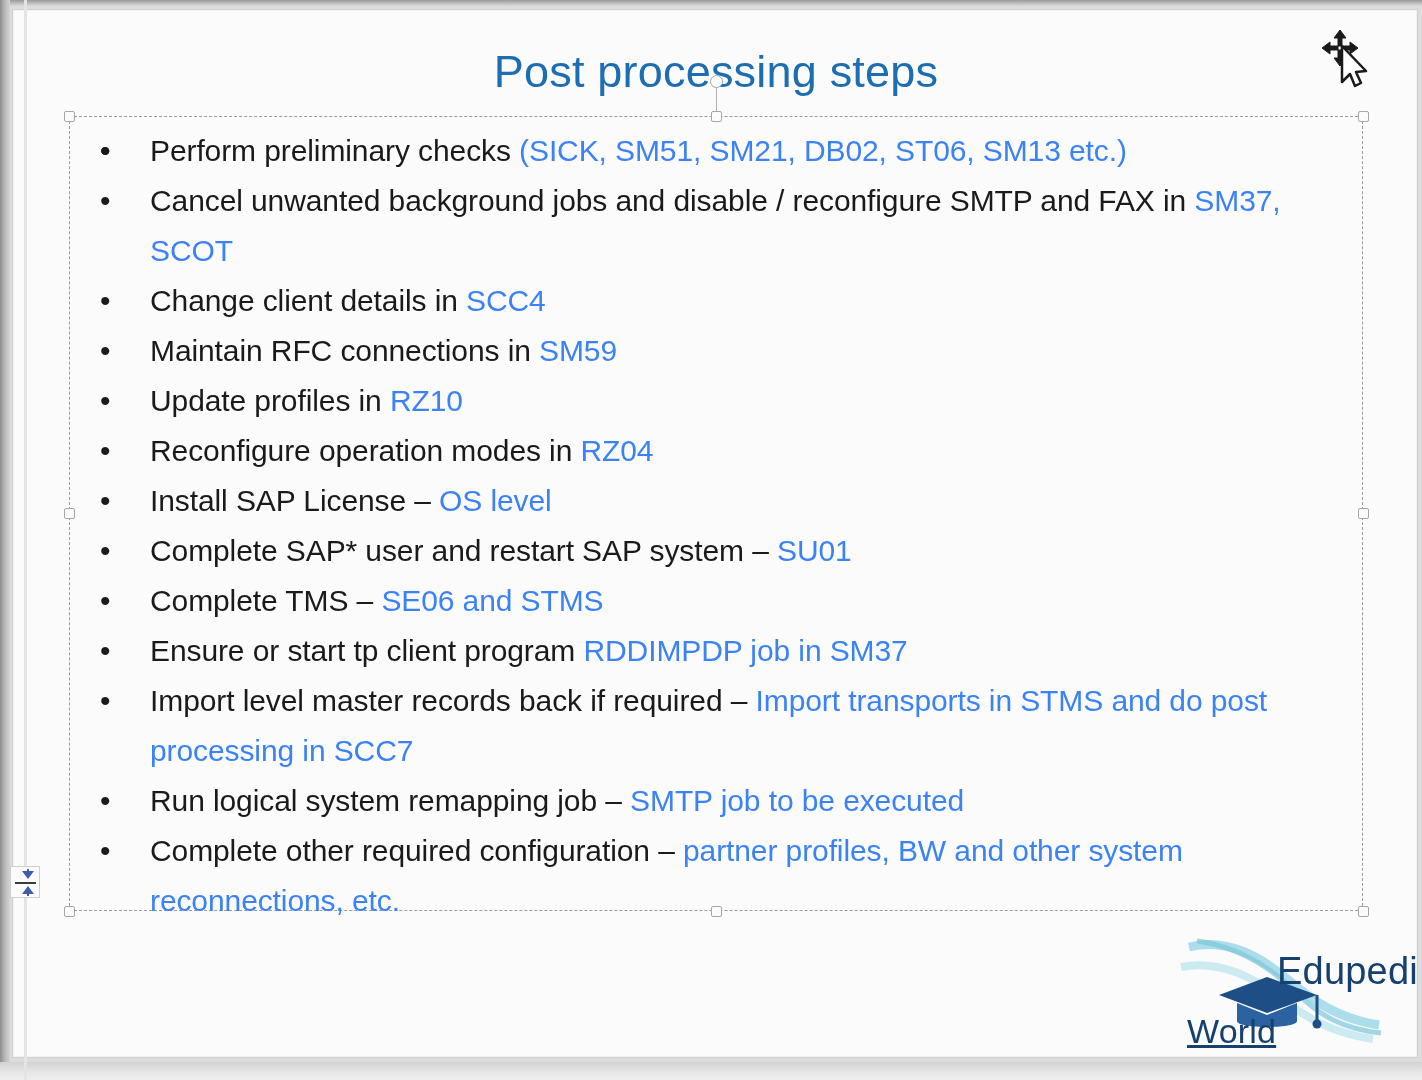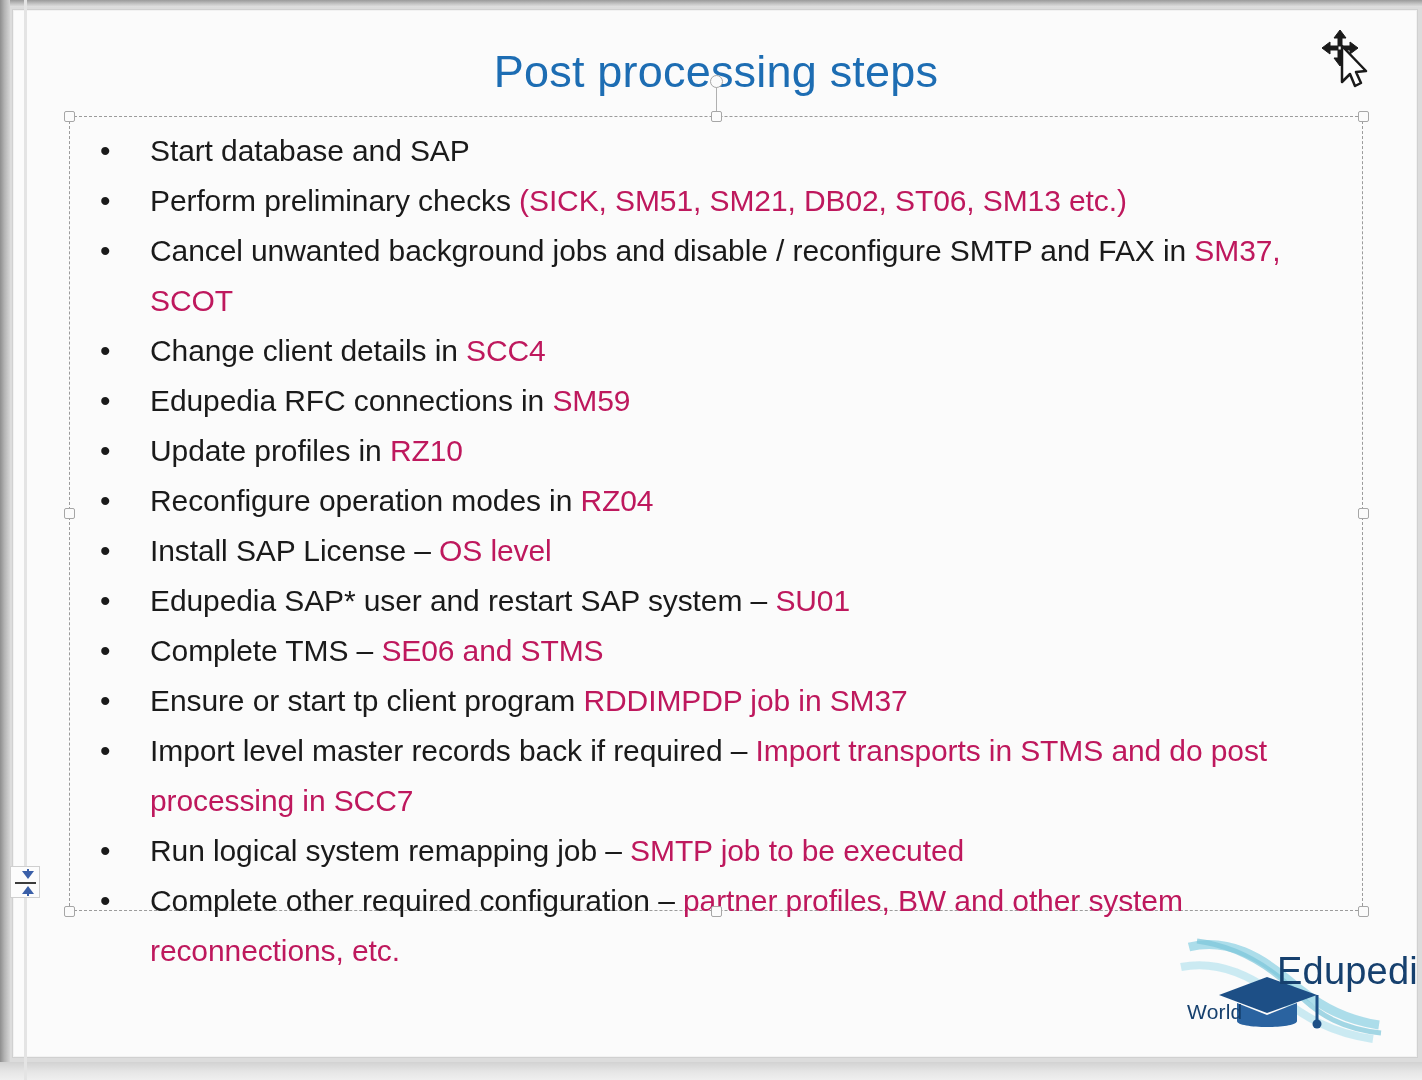--- a/index.html
+++ b/index.html
@@ -128,21 +128,21 @@
   }
   .bullet-row .bullet-mark {
     position: absolute;
     left: 30px;
     top: 0;
     font-size: 30px;
     line-height: 50px;
     color: #1a1a1a;
   }
   .bullet-row .txt-black { color: #1a1a1a; }
-  .bullet-row .txt-green { color: #be185d; }
+  .bullet-row .txt-green { color: #3b82f6; }
 
   
   #split-widget {
     position: absolute;
     left: 10px;
     top: 866px;
     width: 30px; height: 32px;
     background: #fcfcfc;
     border: 1px solid #cfcfcf;
     z-index: 20;
@@ -194,24 +194,25 @@
   #brand-logo .logo-word-edupedia {
     position: absolute;
     left: 110px; top: 17px;
     font-size: 38px;
     color: #16406e;
     letter-spacing: 0.2px;
     font-family: "Liberation Sans", sans-serif;
   }
   #brand-logo .logo-word-world {
     position: absolute;
-    left: 20px; top: 67px;
-    font-size: 21px;
+    left: 20px; top: 79px;
+    font-size: 34px;
     color: #16406e;
     letter-spacing: 0.2px;
+    text-decoration: underline;
   }
 </style>
 </head>
 <body>
 
 <div id="app-root">
 
   <div id="top-gutter"></div>
   <div id="left-gutter"></div>
   <div id="split-rail"></div>
@@ -229,29 +230,29 @@
       <div class="handle h-tl"></div>
       <div class="handle h-tc"></div>
       <div class="handle h-tr"></div>
       <div class="handle h-ml"></div>
       <div class="handle h-mr"></div>
       <div class="handle h-bl"></div>
       <div class="handle h-bc"></div>
       <div class="handle h-br"></div>
 
       <div id="bullet-list">
-          <div class="bullet-row"><span class="bullet-mark">•</span><span class="txt-black">Start database and SAP</span></div>
+          <div class="bullet-row"><span class="bullet-mark">•</span></div>
           <div class="bullet-row"><span class="bullet-mark">•</span><span class="txt-black">Perform preliminary checks </span><span class="txt-green">(SICK, SM51, SM21, DB02, ST06, SM13 etc.)</span></div>
           <div class="bullet-row"><span class="bullet-mark">•</span><span class="txt-black">Cancel unwanted background jobs and disable / reconfigure SMTP and FAX in </span><span class="txt-green">SM37, SCOT</span></div>
           <div class="bullet-row"><span class="bullet-mark">•</span><span class="txt-black">Change client details in </span><span class="txt-green">SCC4</span></div>
-          <div class="bullet-row"><span class="bullet-mark">•</span><span class="txt-black">Edupedia RFC connections in </span><span class="txt-green">SM59</span></div>
+          <div class="bullet-row"><span class="bullet-mark">•</span><span class="txt-black">Maintain RFC connections in </span><span class="txt-green">SM59</span></div>
           <div class="bullet-row"><span class="bullet-mark">•</span><span class="txt-black">Update profiles in </span><span class="txt-green">RZ10</span></div>
           <div class="bullet-row"><span class="bullet-mark">•</span><span class="txt-black">Reconfigure operation modes in </span><span class="txt-green">RZ04</span></div>
           <div class="bullet-row"><span class="bullet-mark">•</span><span class="txt-black">Install SAP License – </span><span class="txt-green">OS level</span></div>
-          <div class="bullet-row"><span class="bullet-mark">•</span><span class="txt-black">Edupedia SAP* user and restart SAP system – </span><span class="txt-green">SU01</span></div>
+          <div class="bullet-row"><span class="bullet-mark">•</span><span class="txt-black">Complete SAP* user and restart SAP system – </span><span class="txt-green">SU01</span></div>
           <div class="bullet-row"><span class="bullet-mark">•</span><span class="txt-black">Complete TMS – </span><span class="txt-green">SE06 and STMS</span></div>
           <div class="bullet-row"><span class="bullet-mark">•</span><span class="txt-black">Ensure or start tp client program </span><span class="txt-green">RDDIMPDP job in SM37</span></div>
           <div class="bullet-row"><span class="bullet-mark">•</span><span class="txt-black">Import level master records back if required – </span><span class="txt-green">Import transports in STMS and do post processing in SCC7</span></div>
           <div class="bullet-row"><span class="bullet-mark">•</span><span class="txt-black">Run logical system remapping job – </span><span class="txt-green">SMTP job to be executed</span></div>
           <div class="bullet-row"><span class="bullet-mark">•</span><span class="txt-black">Complete other required configuration – </span><span class="txt-green">partner profiles, BW and other system reconnections, etc.</span></div>
         </div>
     </div>
 
     <div id="brand-logo">
       <svg width="240" height="118" viewBox="0 0 240 118">

